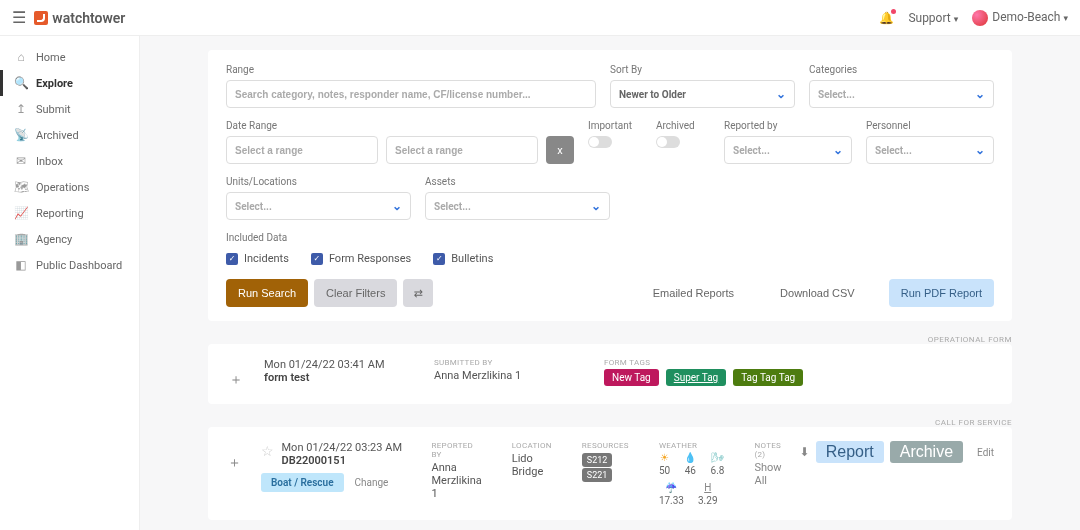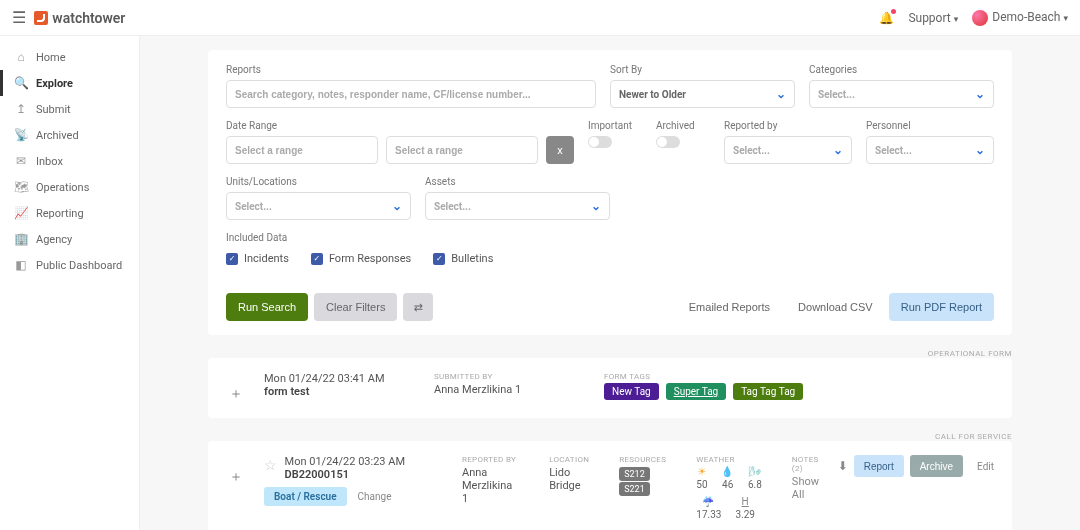--- a/index.html
+++ b/index.html
@@ -32,46 +32,46 @@
   .input, .select { height:28px; border:1px solid #ddd; border-radius:4px; padding:12px 8px; font-size:10px; color:#666; background:#fff; display:flex; align-items:center; justify-content:space-between;font-weight:bold; }
   .input::placeholder{color:#aaa;}
   .select::after{content:"⌄"; color:#3273dc; font-size:12px; }
   .toggle { width:24px; height:12px; border-radius:10px; background:#ddd; position:relative; }
   .toggle::after{content:"";position:absolute;left:1px;top:1px;width:10px;height:10px;border-radius:50%;background:#fff;}
   .xbtn { width:28px; height:28px; background:#888; color:#fff; border-radius:4px; display:flex; align-items:center; justify-content:center; font-size:11px; }
   .chk { display:flex; align-items:center; gap:6px; font-size:11px; color:#555;}
   .chkbox{width:12px;height:12px;background:#3e5ba9;border-radius:2px;display:flex;align-items:center;justify-content:center;color:#fff;font-size:8px;}
   .actions { display:flex; justify-content:space-between; }
   .btn { height:28px; padding:0 12px; border-radius:4px; font-size:11px; display:inline-flex; align-items:center; border:none; cursor:pointer; }
-  .btn-dark{background:#4d7c0f;color:#fff;}
+  .btn-dark{background:#a16207;color:#fff;}
   .btn-grey{background:#d9d9de;color:#666;}
   .btn-ghost{background:#fff;color:#666;}
   .btn-blue{background:#c9e3fb;color:#355f87;}
   .btn-sq{width:30px;padding:0;justify-content:center;}
 
   .section-label { text-align:right; font-size:8px; letter-spacing:0.5px; color:#aaa; text-transform:uppercase; }
 
   .card { background:#fff; border-radius:4px; padding:14px 18px; display:flex; gap:18px; align-items:flex-start; }
   .expander{width:20px;height:20px;border-radius:3px;display:flex;align-items:center;justify-content:center;color:#888;font-size:14px;margin-top:12px;}
   .star{color:#ccc;font-size:14px;margin-top:2px;}
   .ts{font-size:11px;color:#555;}
   .title{font-weight:600;color:#444;font-size:11px;}
   .tinylabel{font-size:8px;letter-spacing:0.3px;color:#aaa;text-transform:uppercase;margin-bottom:2px;}
   .val{font-size:11px;color:#555;}
   .tag{display:inline-block;padding:3px 8px;border-radius:3px;font-size:10px;color:#fff;margin-right:4px;}
-  .tag-blue{background:#4c1d95;}
+  .tag-blue{background:#be185d;}
   .tag-green{background:#1f8f5f;text-decoration:underline;}
   .tag-dark{background:#4d7c0f;}
   .tag-res{background:#777;font-size:9px;padding:2px 5px;}
   .chip{background:#bfe6fb;color:#2a6f9e;border-radius:3px;padding:4px 10px;font-size:10px;font-weight:600;display:inline-block;}
   .link{color:#888;font-size:10px;margin-left:8px;}
   .cols{display:flex;gap:30px;flex:1;}
   .col{display:flex;flex-direction:column;}
   .right-actions{display:flex;align-items:center;gap:6px;}
-  .btn-sm{height:22px;font-size:10px;padding:0 10px;border-radius:3px;}
+  .btn-sm{height:22px;font-size:16px;padding:0 10px;border-radius:3px;}
   .weather{display:flex;gap:14px;font-size:10px;color:#666;}
   .wcell{display:flex;flex-direction:column;align-items:center;gap:2px;}
 </style>
 </head>
 <body>
 
 <div class="topbar">
   <div class="topbar-left">
     <span class="menu-btn">☰</span>
     <span class="brand">
@@ -124,21 +124,21 @@
         <span class="side-icon">◧</span>
         <span>Public Dashboard</span>
       </div>
   </div>
 
   <div class="main">
 
     <div class="panel filters">
       <div class="row">
         <div class="field" style="flex:2.6">
-          <span class="flabel">Reports</span>
+          <span class="flabel">Range</span>
           <input class="input" placeholder="Search category, notes, responder name, CF/license number..." style="">
         </div>
         <div class="field" style="flex:1.3">
           <span class="flabel">Sort By</span>
           <div class="select">
               <span>Newer to Older</span>
             </div>
         </div>
         <div class="field" style="flex:1.3">
           <span class="flabel">Categories</span>
@@ -188,21 +188,21 @@
         </div>
         <div class="field" style="flex:1.3">
           <span class="flabel">Assets</span>
           <div class="select">
               <span style="color:#aaa">Select...</span>
             </div>
         </div>
         <div style="flex:2.6"></div>
       </div>
 
-      <div class="field" style="margin-bottom:28px">
+      <div class="field" style="margin-bottom:14px">
         <span class="flabel">Included Data</span>
         <div style="display:flex;gap:22px;margin-top:4px">
           <label class="chk">
               <span class="chkbox">✓</span>
               <span>Incidents</span>
             </label>
           <label class="chk">
               <span class="chkbox">✓</span>
               <span>Form Responses</span>
             </label>
@@ -212,21 +212,21 @@
             </label>
         </div>
       </div>
 
       <div class="actions">
         <div style="display:flex;gap:6px">
           <button class="btn btn-dark">Run Search</button>
           <button class="btn btn-grey">Clear Filters</button>
           <button class="btn btn-grey btn-sq">⇄</button>
         </div>
-        <div style="display:flex;gap:4px">
+        <div style="display:flex;gap:22px">
           <button class="btn btn-ghost">Emailed Reports</button>
           <button class="btn btn-ghost">Download CSV</button>
           <button class="btn btn-blue">Run PDF Report</button>
         </div>
       </div>
     </div>
 
     <div>
       <div class="section-label">OPERATIONAL FORM</div>
       <div class="card">

